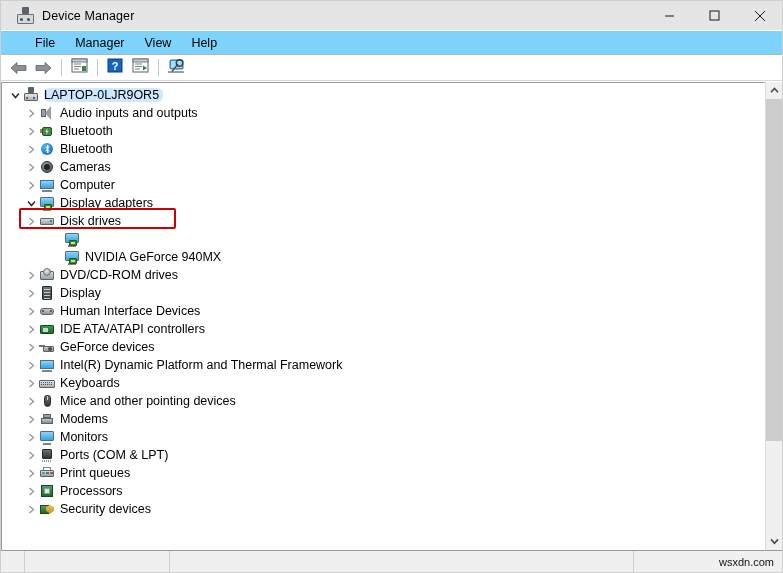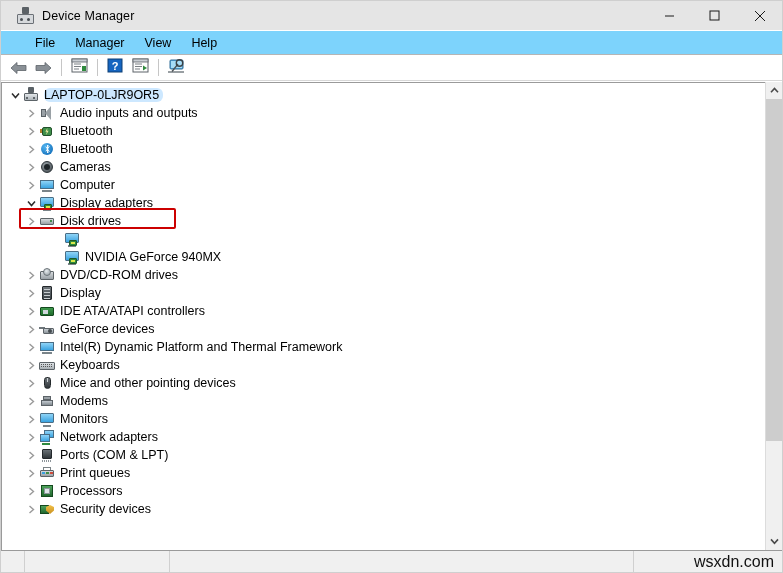--- a/index.html
+++ b/index.html
@@ -207,21 +207,21 @@
     font-size: 11.5px;
     color: #000;
   }
   .sb-cell { height: 22px; display: flex; align-items: center; padding: 0 6px; }
   .sb-cell.c1 { width: 24px; border-right: 1px solid #d0d0d0; }
   .sb-cell.c2 { width: 145px; border-right: 1px solid #d0d0d0; }
   .sb-cell.c3 { flex: 1 1 auto; border-right: 1px solid #d0d0d0; }
   .sb-cell.c4 {
     width: 148px; justify-content: flex-end;
     padding-right: 8px;
-    font-size: 16px;
+    font-size: 11px;
     color: #111;
     font-family: "Liberation Sans", sans-serif;
   }
 
   
   .ic { position: absolute; inset: 0; }
 
   
   .mon-screen {
     position: absolute; left: 1px; top: 2px;
@@ -848,20 +848,35 @@
               </svg>
           </span>
           <span class="icon">
             <span class="ic">
                 <span class="fw-body"></span>
               </span>
           </span>
           <span class="label">Display</span>
         </div>
 
+        <div class="row lvl1">
+          <span class="chev">
+            <svg width="9" height="9" viewBox="0 0 9 9">
+                <polyline points="2.5,1 6.5,4.5 2.5,8" fill="none" stroke="#9a9a9a" stroke-width="1.4"></polyline>
+              </svg>
+          </span>
+          <span class="icon">
+            <span class="ic">
+              <span class="hid-body"></span>
+              <span class="hid-dot" style="left:3px"></span>
+              <span class="hid-dot" style="left:11px"></span>
+            </span>
+          </span>
+          <span class="label">Human Interface Devices</span>
+        </div>
 
         <div class="row lvl1">
           <span class="chev">
             <svg width="9" height="9" viewBox="0 0 9 9">
                 <polyline points="2.5,1 6.5,4.5 2.5,8" fill="none" stroke="#9a9a9a" stroke-width="1.4"></polyline>
               </svg>
           </span>
           <span class="icon">
             <span class="ic">
                 <span class="ide-card"></span>
@@ -954,35 +969,20 @@
           </span>
           <span class="icon">
             <span class="ic">
                 <span class="mon-screen"></span>
                 <span class="mon-stand"></span>
               </span>
           </span>
           <span class="label">Monitors</span>
         </div>
 
-        <div class="row lvl1">
-          <span class="chev">
-            <svg width="9" height="9" viewBox="0 0 9 9">
-                <polyline points="2.5,1 6.5,4.5 2.5,8" fill="none" stroke="#9a9a9a" stroke-width="1.4"></polyline>
-              </svg>
-          </span>
-          <span class="icon">
-            <span class="ic">
-                <span class="net-back"></span>
-                <span class="net-front"></span>
-                <span class="net-cable"></span>
-              </span>
-          </span>
-          <span class="label">Network adapters</span>
-        </div>
 
 
         <div class="row lvl1">
           <span class="chev">
             <svg width="9" height="9" viewBox="0 0 9 9">
                 <polyline points="2.5,1 6.5,4.5 2.5,8" fill="none" stroke="#9a9a9a" stroke-width="1.4"></polyline>
               </svg>
           </span>
           <span class="icon">
             <span class="ic">

